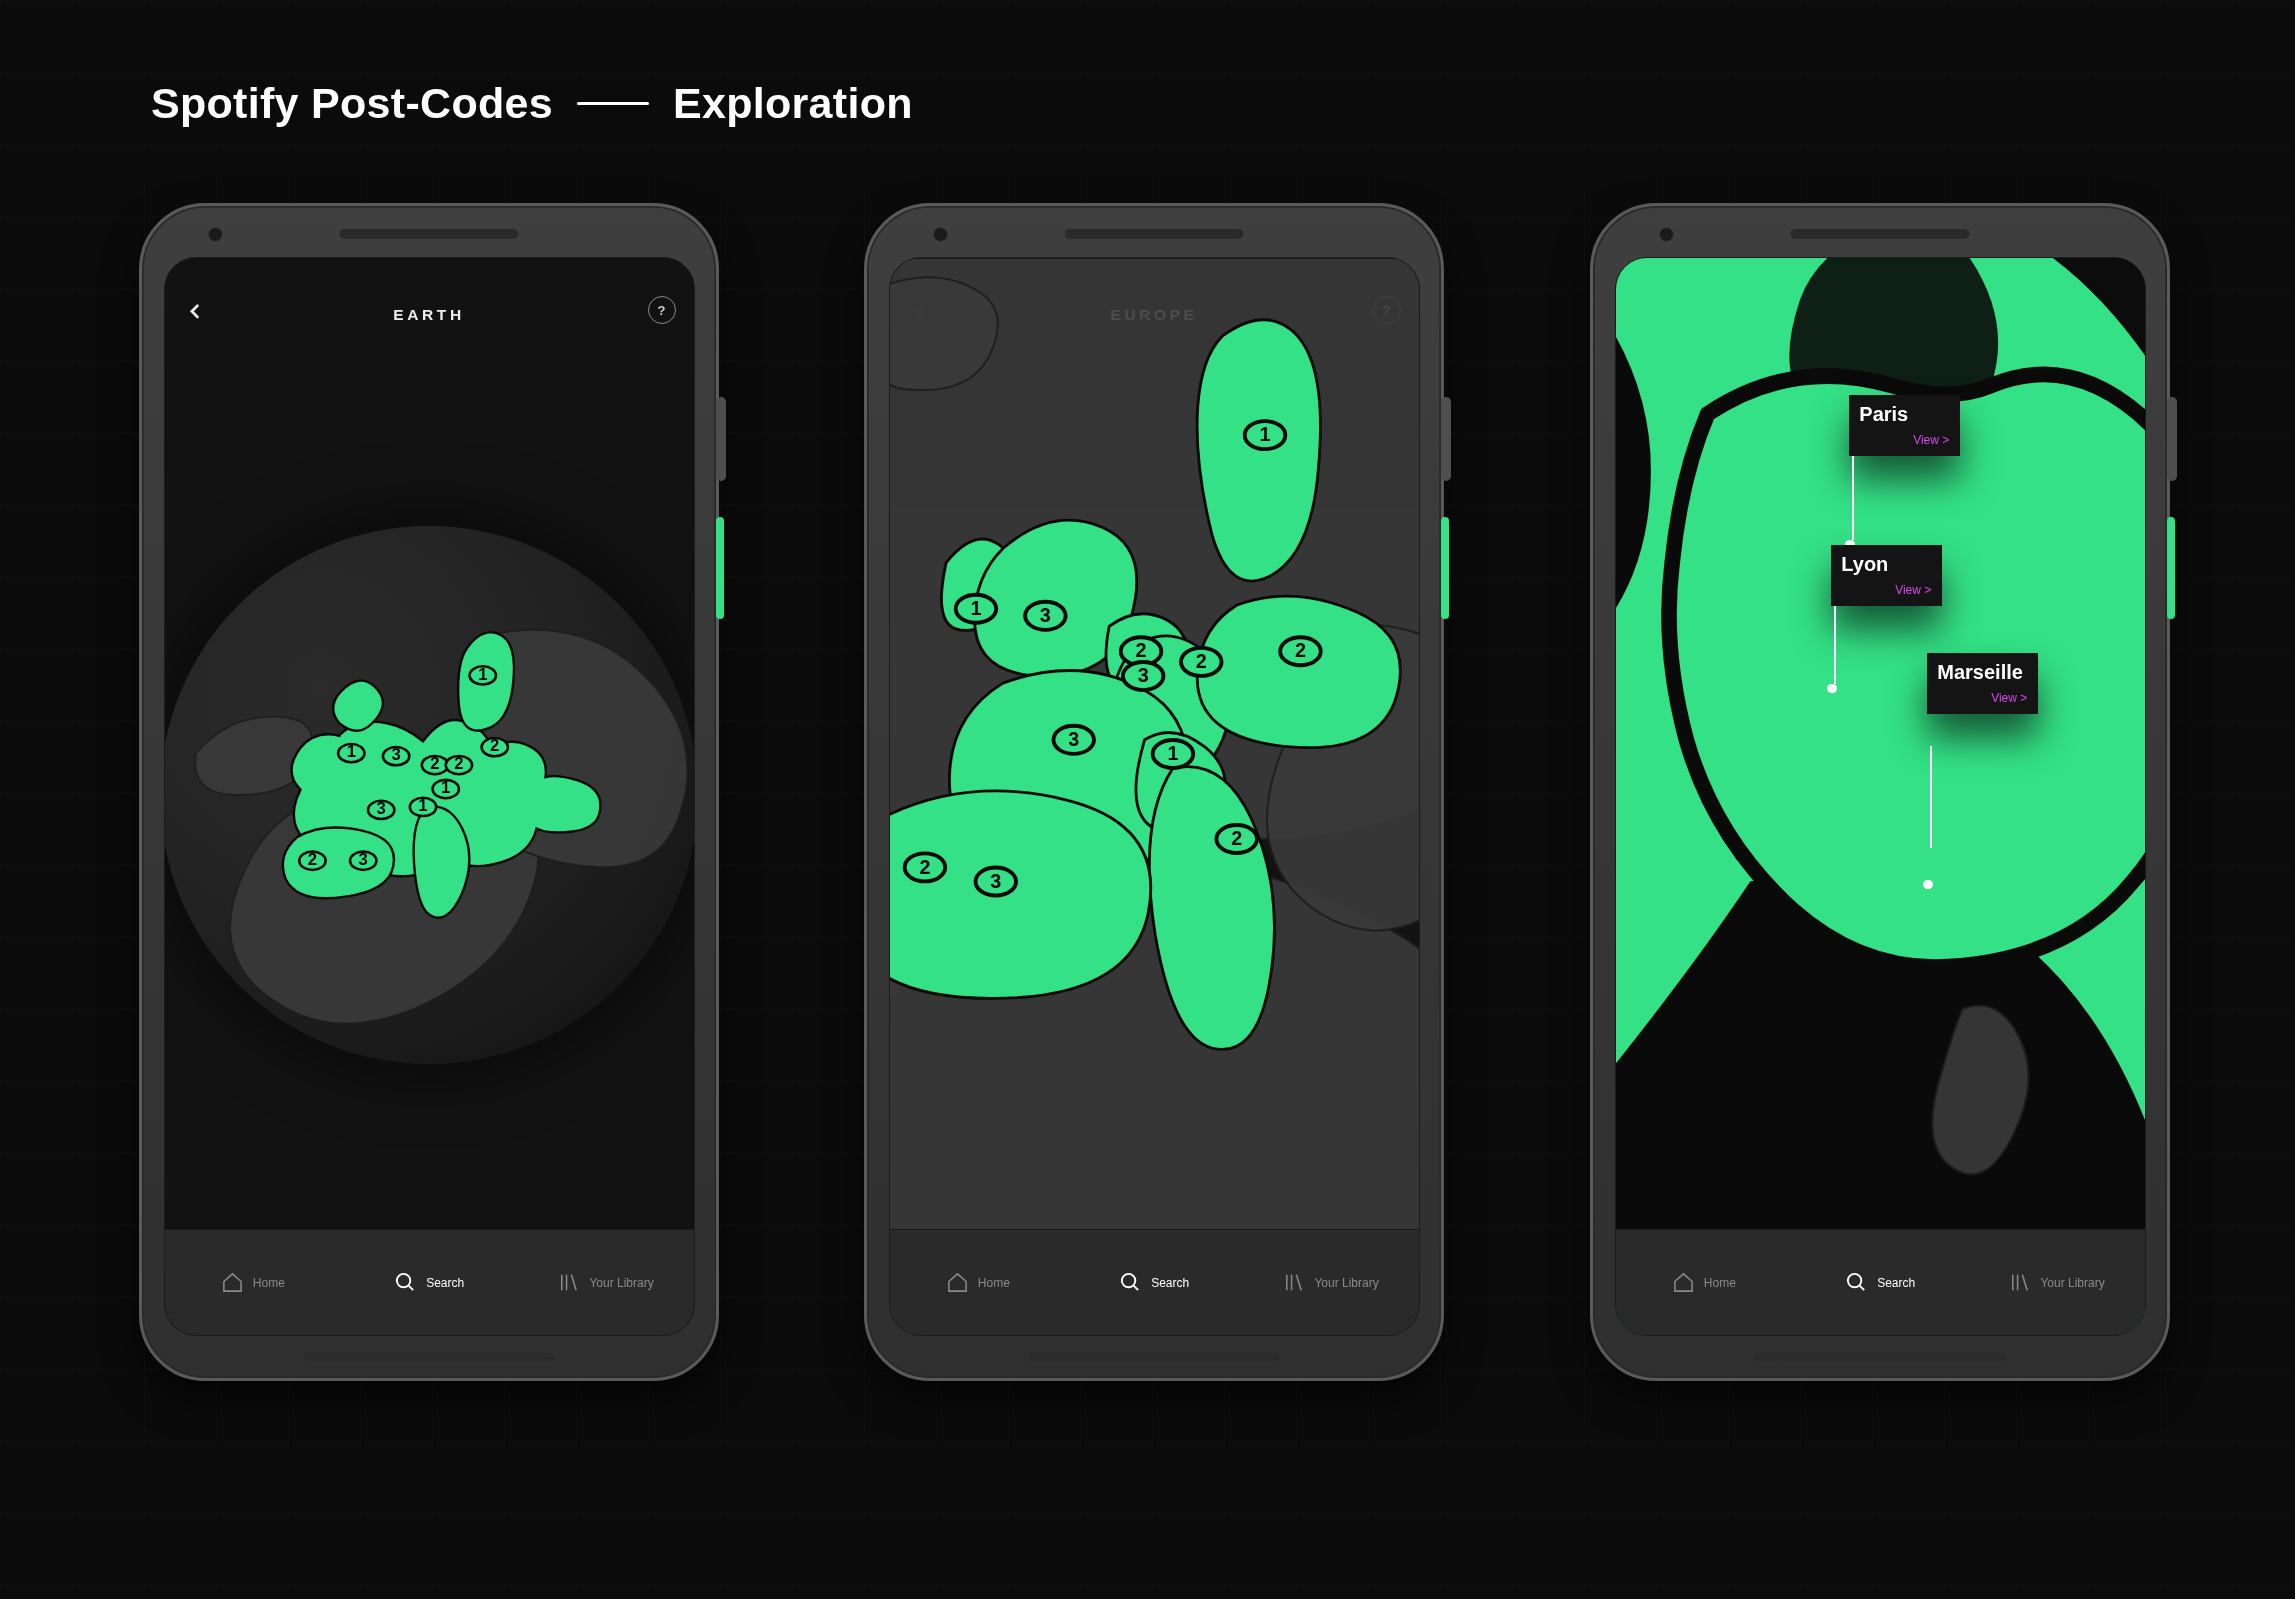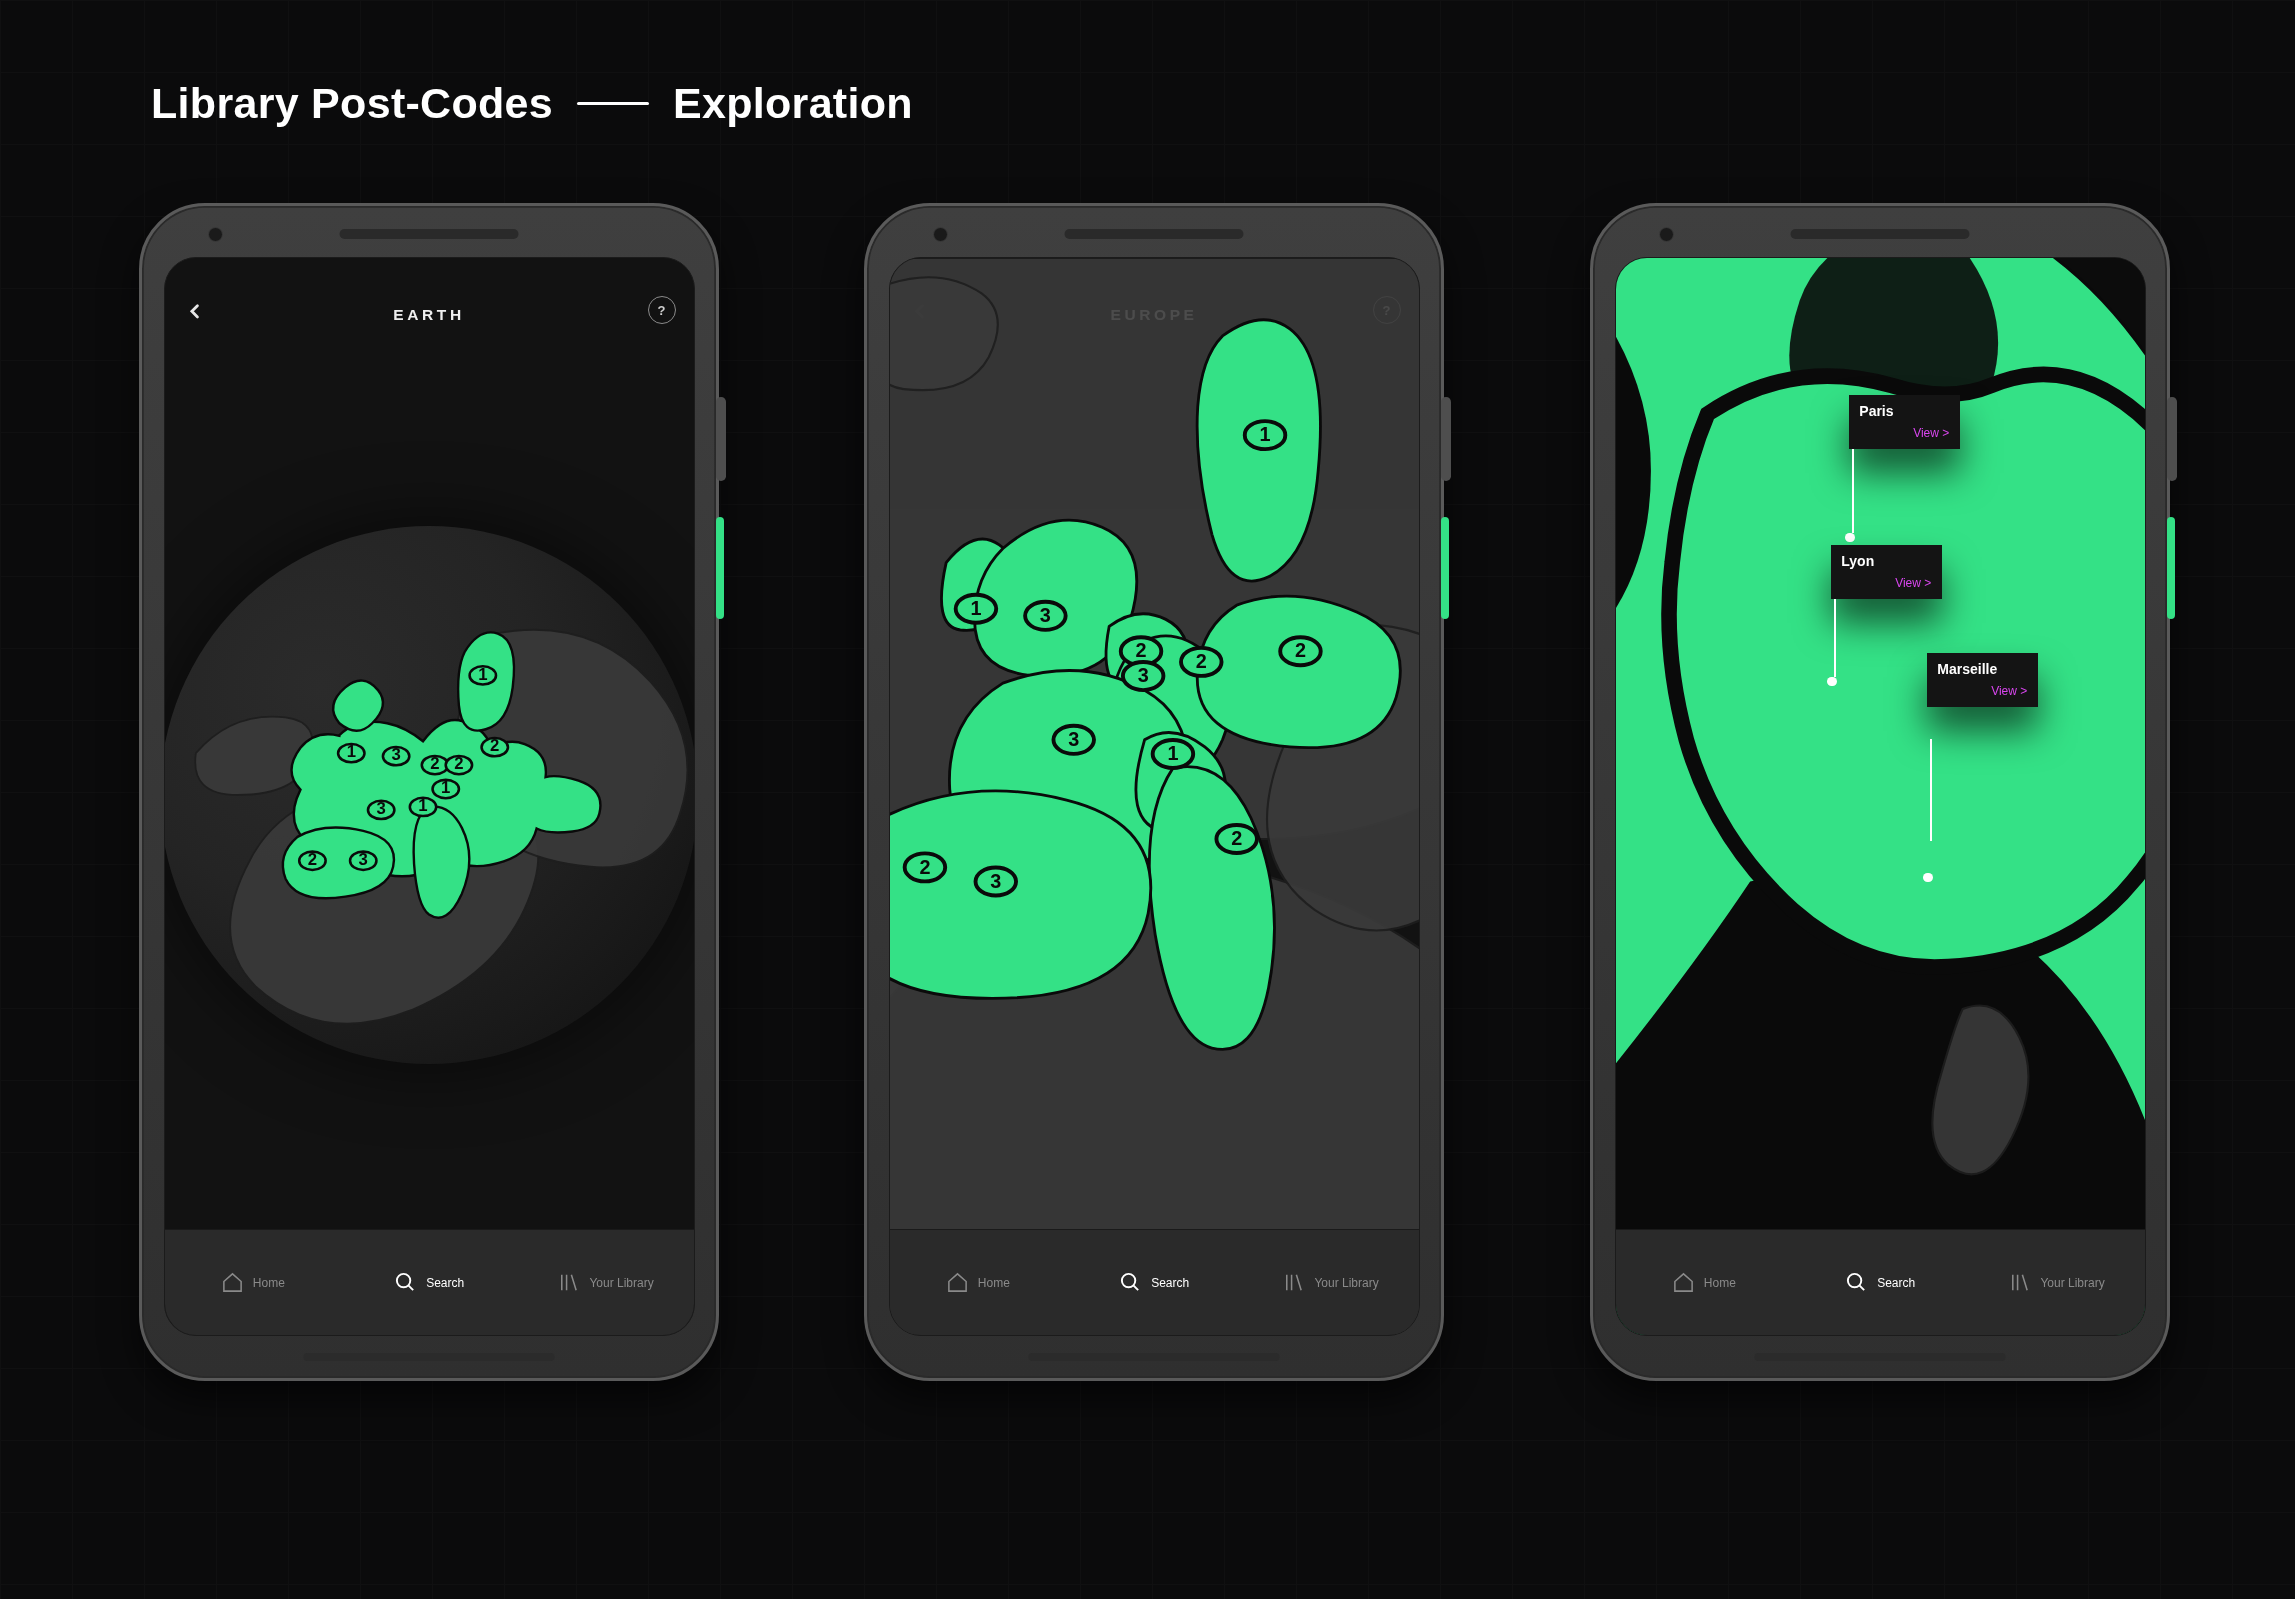--- a/index.html
+++ b/index.html
@@ -85,36 +85,36 @@
   
   .fr-map{position:absolute;inset:0;}
   .fr-map svg{position:absolute;inset:0;width:100%;height:100%;}
 
   
   .pill-num{font-family:Helvetica,Arial,sans-serif;font-weight:700;font-size:28px;}
 
   
   .flag{position:absolute;display:flex;flex-direction:column;align-items:flex-start;}
   .flag .card{background:#141414;color:#fff;padding:8.4px 10.8px;min-width:90px;box-shadow:0 24px 36px rgba(0,0,0,.6);}
-  .flag .card .city{font-size:14px;font-weight:700;}
+  .flag .card .city{font-size:20px;font-weight:700;}
   .flag .card .view{font-size:12px;color:#d946ef;margin-top:7px;text-align:right;}
   .flag .pole{width:2.4px;background:#fff;flex:0 0 auto;}
   .flag .dot{width:9.6px;height:9.6px;border-radius:50%;background:#fff;margin-left:-3.6px;}
 
   
   .chev{stroke:#e6e6e6;stroke-width:4;fill:none;stroke-linecap:round;}
 </style>
 </head>
 <body>
 
 <div class="grid-bg"></div>
 <div class="stage">
 
   <div class="title">
-    <span>Library Post-Codes</span>
+    <span>Spotify Post-Codes</span>
     <span class="dash"></span>
     <span>Exploration</span>
   </div>
 
   <div class="phone" style="left:139px;top:203px">
     <div class="vol1"></div>
     <div class="power-btn"></div>
     <div class="speaker"></div>
     <div class="camera"></div>
     <div class="home-ind"></div>

